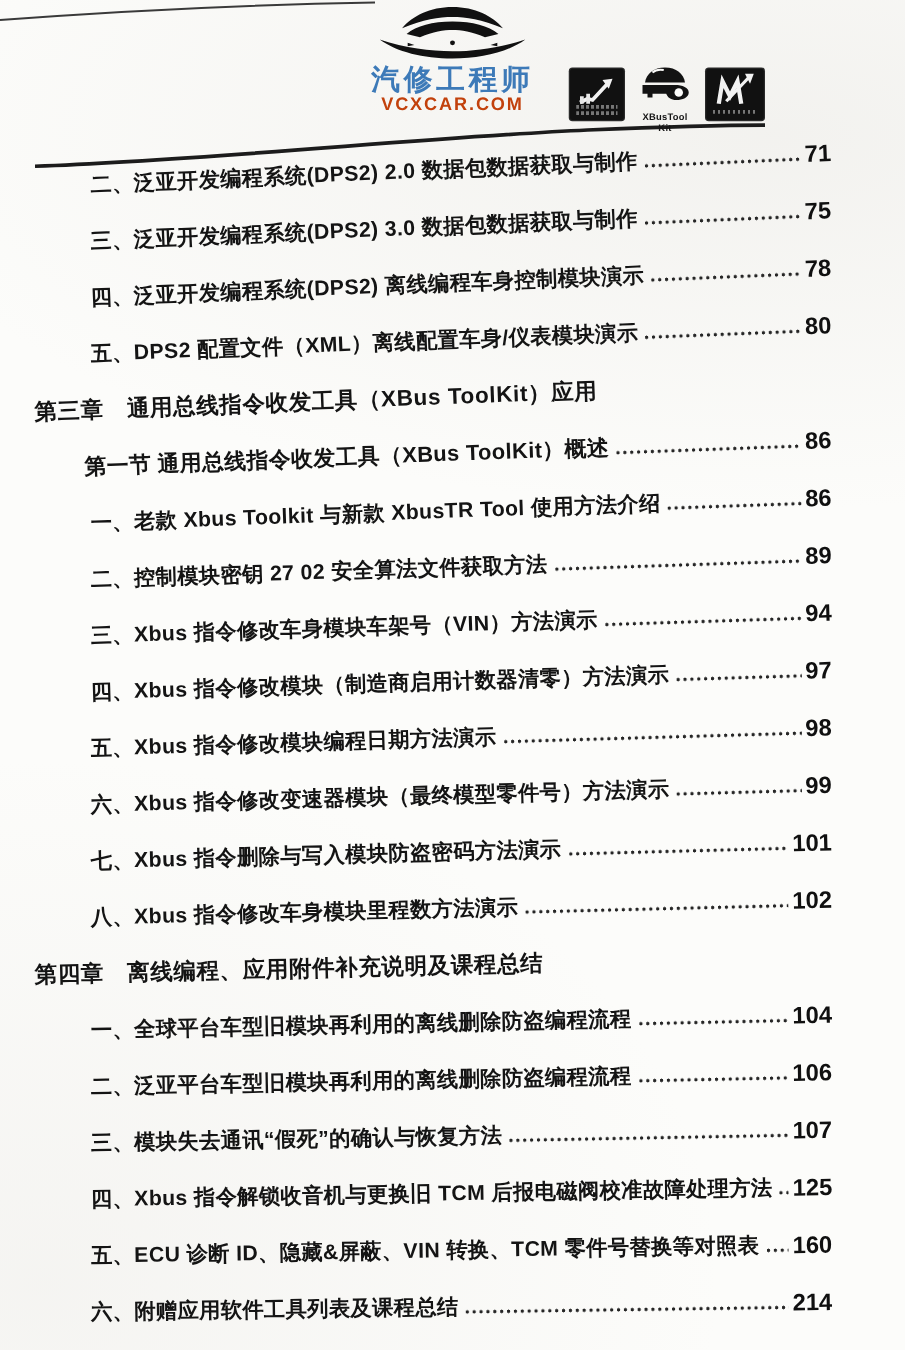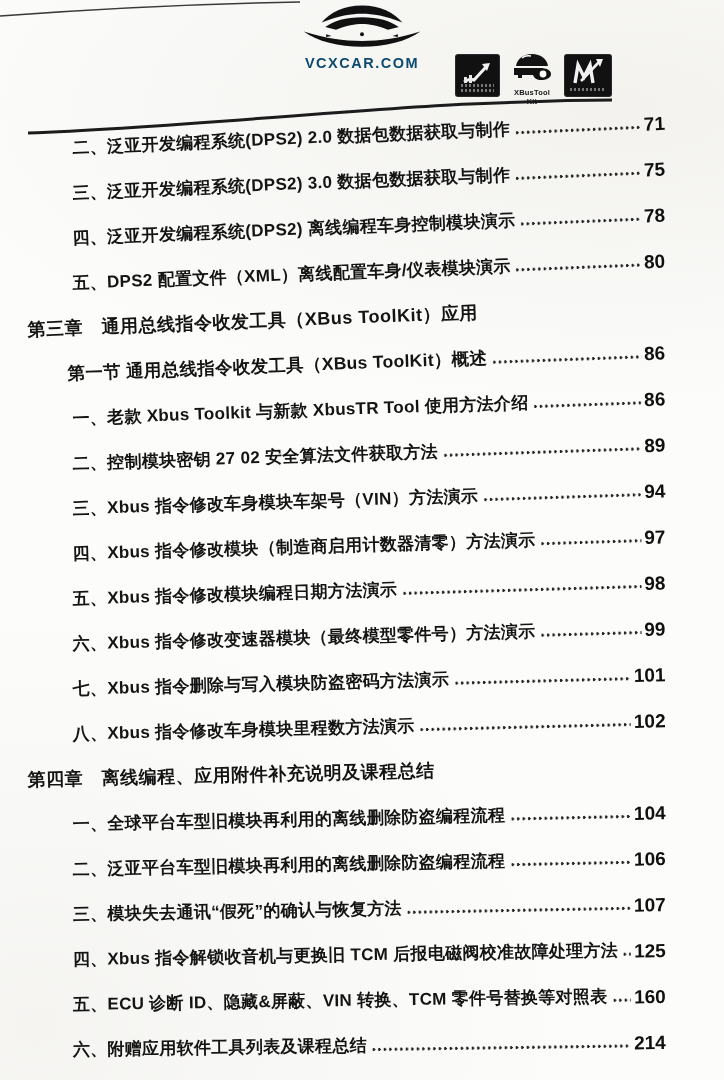--- a/index.html
+++ b/index.html
@@ -51,21 +51,22 @@
   <svg width="128" height="52" viewBox="0 0 140 58">
     <g fill="#111">
       <path d="M70 4 C50 4 34 12 25 23 C44 15 58 13 70 13 C82 13 96 15 115 23 C106 12 90 4 70 4 Z"></path>
       <path d="M70 17 C52 17 38 21 29 28 L41 31 C53 26 62 24.5 70 24.5 C78 24.5 87 26 99 31 L111 28 C102 21 88 17 70 17 Z"></path>
       <path d="M5 33 C20 44 44 50 70 50 C96 50 120 44 135 33 C112 40.5 90 43.5 70 43.5 C50 43.5 28 40.5 5 33 Z"></path>
       <circle cx="70" cy="36" r="2.2"></circle>
       <path d="M30 36 l6 2 -6 1 z"></path>
         <path d="M110 36 l-6 2 6 1 z"></path>
     </g>
   </svg>
-  <div class="brand-url" style="color:#0c4a6e">VCXCAR.COM</div>
+  <div class="brand-title" style="color:#3d7ab8">汽修工程师</div>
+  <div class="brand-url" style="color:#c2410c">VCXCAR.COM</div>
 </div>
 
 <div class="icons">
   <div class="sq-icon">
     <svg width="43" height="41" viewBox="0 0 43 41">
       <path d="M8 27 L14 24 L18 25 L30 12" stroke="#f2f2f2" stroke-width="3" fill="none"></path>
       <path d="M26 9 L34 8 L31 16 Z" fill="#f2f2f2"></path>
       <rect x="8" y="22" width="3" height="6" fill="#e8e8e8"></rect>
       <rect x="13" y="20" width="3" height="8" fill="#e8e8e8"></rect>
     </svg>

